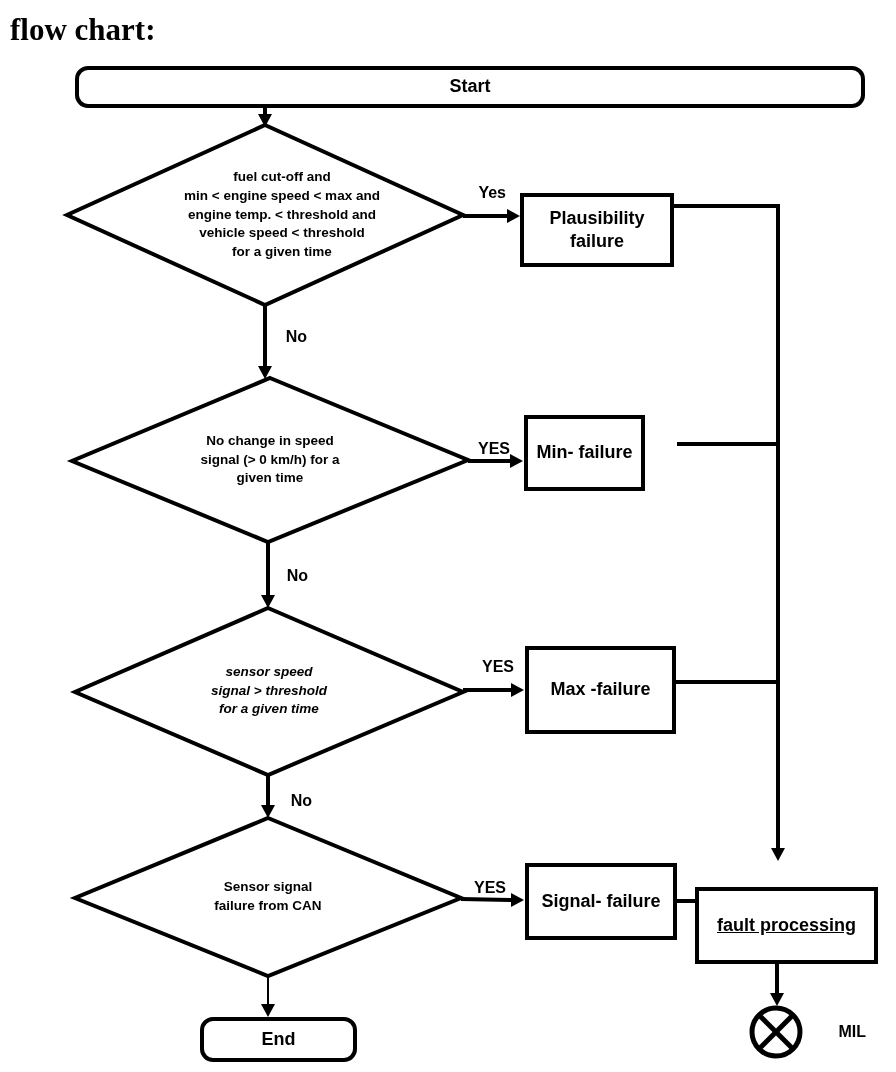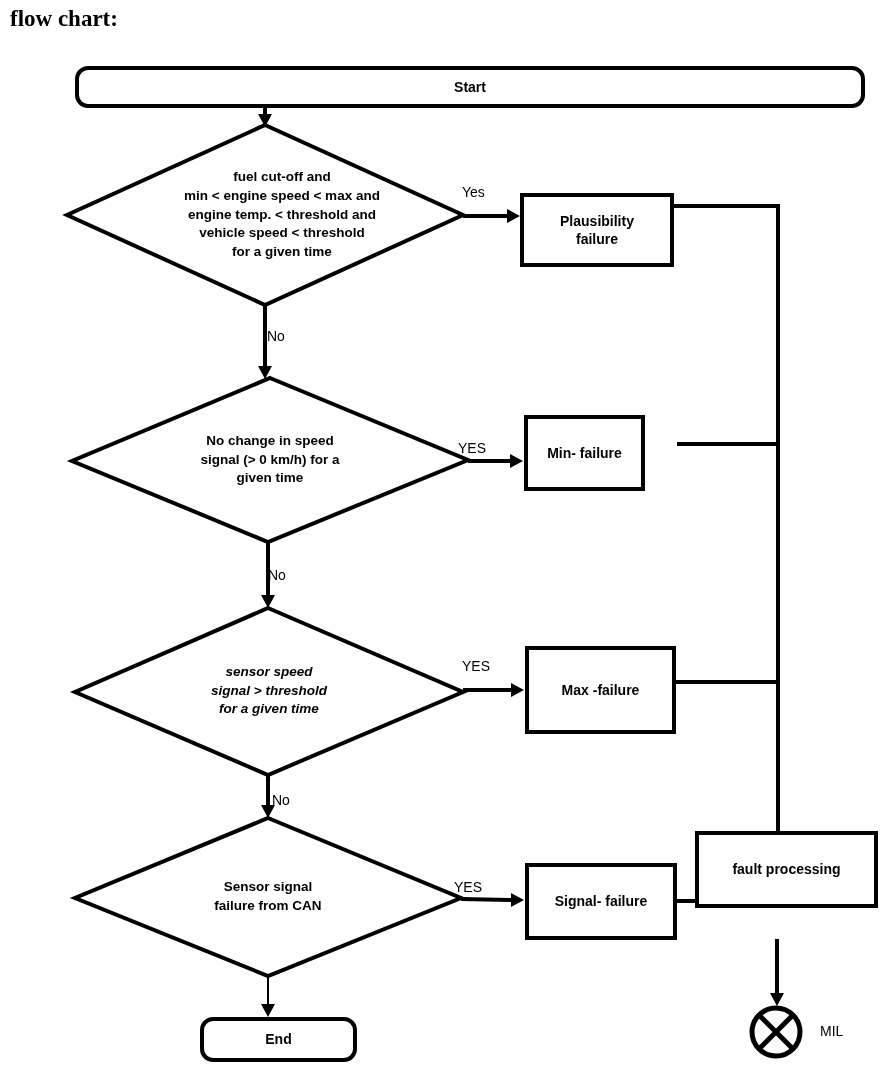--- a/index.html
+++ b/index.html
@@ -12,44 +12,44 @@
   }
   #stage { position: absolute; left: 0; top: 0; width: 896px; height: 1072px; }
   svg#wires { position: absolute; left: 0; top: 0; }
   svg .shape { fill: none; stroke: var(--stroke, #000); stroke-width: 4; }
   svg .ln    { stroke: var(--stroke, #000); stroke-width: 4; fill: none; }
   svg .ln-thin { stroke: var(--stroke, #000); stroke-width: 2; fill: none; }
   svg .ah    { fill: var(--stroke, #000); stroke: none; }
   svg .sym   { fill: none; stroke: var(--stroke, #000); stroke-width: 5; }
 
   .page-heading {
-    position: absolute; left: 10px; top: 6px;
+    position: absolute; left: 10px; top: 12px;
     font-family: "Liberation Serif", serif;
-    font-weight: bold; font-size: 23px;
+    font-weight: bold; font-size: 31px;
   }
   .node-box {
     position: absolute; box-sizing: border-box;
     border: 4px solid var(--stroke, #000);
     background: var(--bg, #ffffff);
     display: flex; align-items: center; justify-content: center;
     text-align: center;
-    font-weight: bold; font-size: 14px; line-height: 1.3;
+    font-weight: bold; font-size: 18px; line-height: 1.3;
   }
   .rounded { border-radius: 13px; }
   .dtext {
     position: absolute;
     display: flex; align-items: center; justify-content: center;
     text-align: center;
     font-weight: bold; font-size: 13.5px; line-height: 1.4;
   }
   .bindtext { white-space: pre-line; }
   .edge-label {
     position: absolute;
-    font-weight: normal; font-size: 14px;
-    text-align: left;
+    font-weight: bold; font-size: 16px;
+    text-align: right;
   }
 </style>
 </head>
 <body>
 
 <div id="stage">
 
   <div class="page-heading">flow chart:</div>
 
   <svg id="wires" width="896" height="1072" viewBox="0 0 896 1072">
@@ -118,21 +118,21 @@
   </div>
 
   <div class="node-box" style="left:525px; top:646px; width:151px; height:88px;">
     <span class="bindtext">Max -failure</span>
   </div>
 
   <div class="node-box" style="left:525px; top:863px; width:152px; height:77px;justify-content:center;">
     <span class="bindtext">Signal- failure</span>
   </div>
 
-  <div class="node-box" style="left:695px; top:831px; width:183px; height:77px;">
+  <div class="node-box" style="left:695px; top:887px; width:183px; height:77px;text-decoration:underline;">
     <span class="bindtext">fault processing</span>
   </div>
 
   <div class="node-box rounded" style="left:200px; top:1017px; width:157px; height:45px;">
     <span class="bindtext">End</span>
   </div>
 
   <div class="dtext" style="left:102px; top:150px; width:360px; height:130px;">
     <span class="bindtext">fuel cut-off and
 min &lt; engine speed &lt; max and

